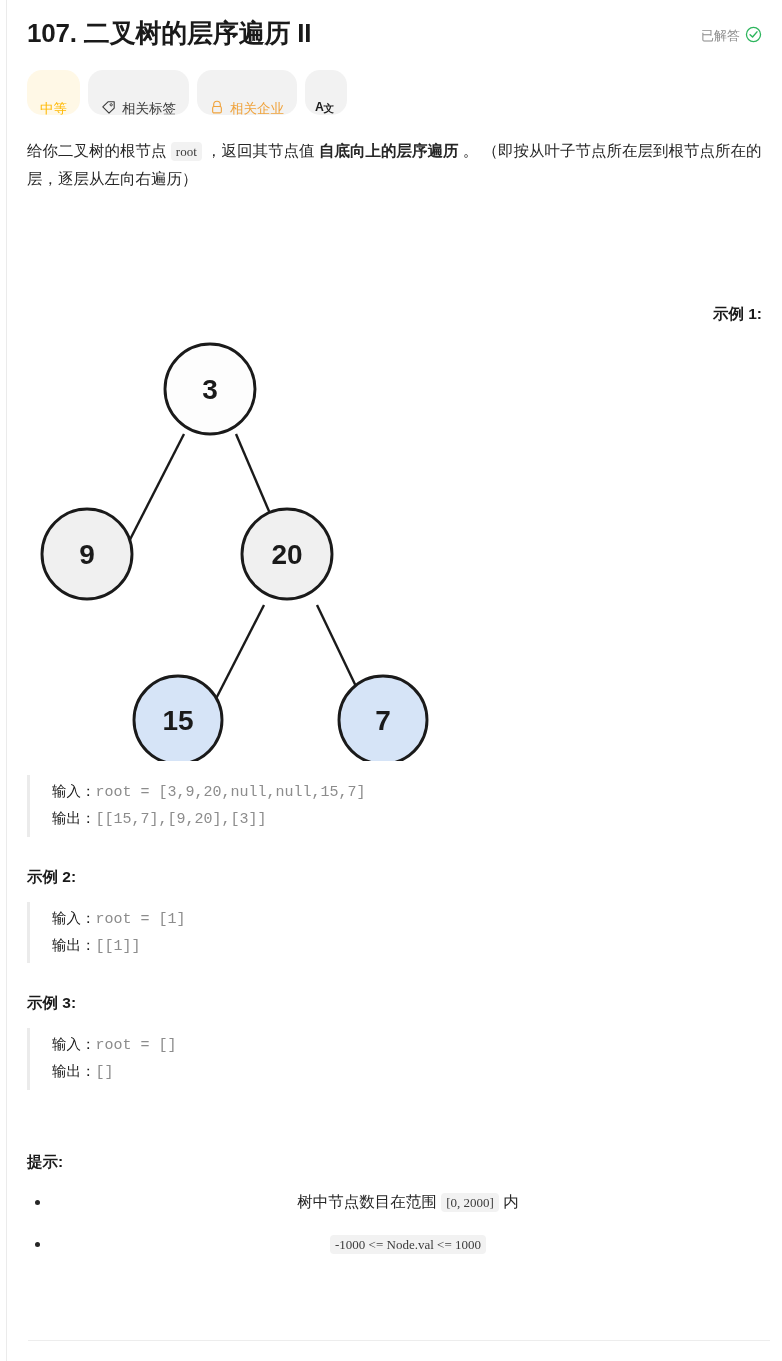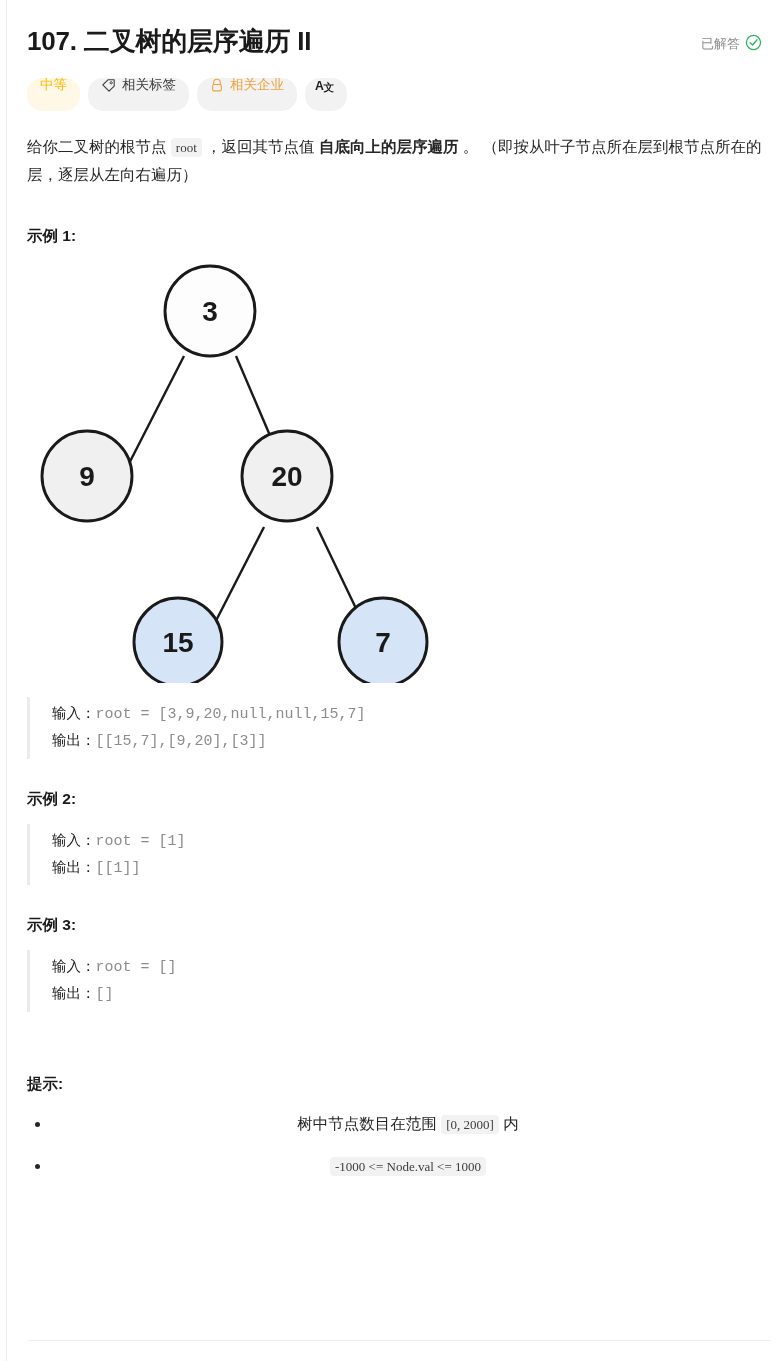--- a/index.html
+++ b/index.html
@@ -21,21 +21,21 @@
     left: 0; top: 0;
     width: 7px; height: 1361px;
     background: #ffffff;
     border-right: 1px solid #ebebeb;
   }
   .page {
     position: absolute;
     left: 8px; top: 0;
     width: 774px;
     height: 1361px;
-    padding: 8px 20px 0 19px;
+    padding: 0 20px 0 19px;
   }
 
   
   .title-row {
     display: flex;
     align-items: flex-start;
     justify-content: space-between;
     padding-top: 16px;
   }
   .page-title {
@@ -60,23 +60,23 @@
 
   
   .chip-row {
     display: flex;
     align-items: center;
     gap: 8px;
     margin-top: 19px;
   }
   .chip {
     display: inline-flex;
-    align-items: flex-start;
+    align-items: flex-end;
     gap: 6px;
-    height: 33px;
+    height: 45px;
     padding: 0 13px;
     border-radius: 15px;
     background: #f2f2f2;
     font-size: 13.5px;
     line-height: 1;
     color: #3c3c3c;
     cursor: pointer;
     user-select: none;
   }
   .chip.difficulty { color: #ffb800; background: #fff8e6; font-weight: 400; }
@@ -101,21 +101,21 @@
   }
   .desc b { font-weight: 700; }
 
   
   .sec-head {
     font-size: 15.5px;
     font-weight: 700;
     color: #1a1a1a;
     margin: 0;
   }
-  .ex1-head { margin-top: 38px; }
+  .ex1-head { margin-top: 112px; text-align: right; }
   .ex-head  { margin-top: 30px; }
   .hint-head { margin-top: 62px; }
 
   
   .tree-fig {
     margin-top: 16px;
     margin-left: 9px;
   }
 
   

